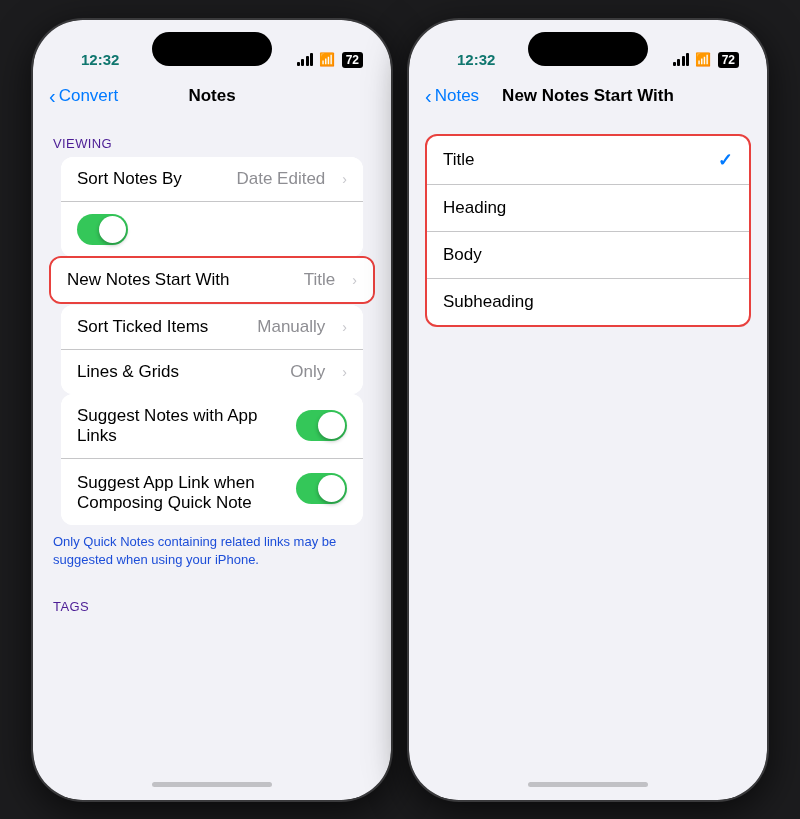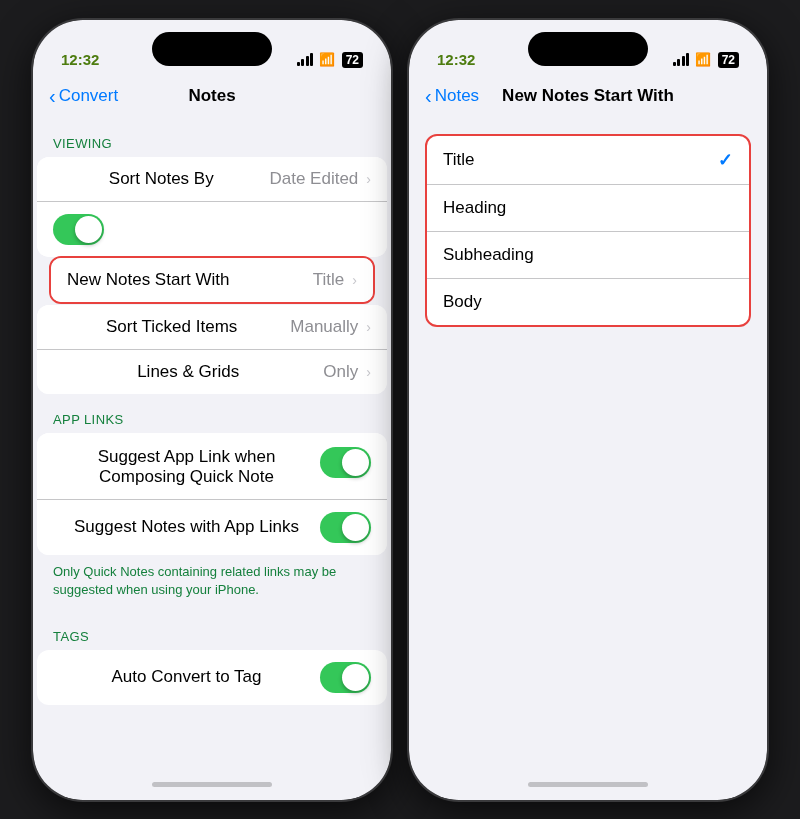--- a/index.html
+++ b/index.html
@@ -56,21 +56,22 @@
       height: 54px;
       display: flex;
       align-items: flex-end;
       justify-content: space-between;
       padding: 0 28px 6px;
       flex-shrink: 0;
     }
     .status-time {
       font-size: 15px;
       font-weight: 600;
-      color: #4d7c0f;
+      color: #0f766e;
+      margin-left: 20px;
     }
     .status-icons {
       display: flex;
       align-items: center;
       gap: 6px;
     }
     .status-icons span {
       font-size: 12px;
       color: #000;
     }
@@ -109,33 +110,32 @@
     .content {
       flex: 1;
       overflow-y: auto;
       overflow-x: hidden;
     }
     .content::-webkit-scrollbar { display: none; }
 
     
     .section-label {
       font-size: 13px;
-      color: #15803d;
+      color: #4c1d95;
       text-transform: uppercase;
       letter-spacing: 0.4px;
       padding: 18px 20px 6px;
     }
 
     
     .settings-group {
       background: #fff;
-      margin: 0 4px;
+      margin: 0 28px;
       border-radius: 12px;
       overflow: hidden;
-      text-align: center;
     }
 
     .settings-row {
       display: flex;
       align-items: center;
       justify-content: space-between;
       padding: 12px 16px;
       min-height: 44px;
       border-bottom: 0.5px solid #c6c6c8;
       background: #fff;
@@ -147,21 +147,21 @@
     .row-label {
       font-size: 17px;
       color: #000;
       flex: 1;
     }
     .row-value {
       font-size: 17px;
       color: #8e8e93;
       display: flex;
       align-items: center;
-      gap: 8px;
+      gap: 17px;
     }
     .row-chevron {
       color: #c7c7cc;
       font-size: 14px;
     }
 
     
     .toggle {
       width: 51px;
       height: 31px;
@@ -178,21 +178,21 @@
       background: #fff;
       top: 2px;
       box-shadow: 0 2px 4px rgba(0,0,0,0.3);
       transition: left 0.2s;
     }
     .toggle.on .toggle-knob { left: 22px; }
 
     
     .helper-text {
       font-size: 13px;
-      color: #15803d;
+      color: #1d4ed8;
       padding: 8px 20px 12px;
       line-height: 1.4;
     }
 
     
     .home-indicator {
       height: 30px;
       display: flex;
       align-items: center;
       justify-content: center;
@@ -317,46 +317,37 @@
 
         <div class="settings-row">
           <span class="row-label">Lines &amp; Grids</span>
           <span class="row-value">
             <span>Only</span>
             <span class="row-chevron">›</span>
           </span>
         </div>
       </div>
 
-      <div class="section-label">APP LINKS</div>
       <div class="settings-group">
+        <div class="settings-row">
+          <span class="row-label">Suggest Notes with App Links</span>
+          <div class="toggle on">
+            <div class="toggle-knob"></div>
+          </div>
+        </div>
         <div class="settings-row" style="align-items: flex-start; padding: 12px 16px;">
           <span class="row-label" style="padding-top:2px;">Suggest App Link when Composing Quick Note</span>
           <div class="toggle on" style="margin-top:2px; flex-shrink:0;">
             <div class="toggle-knob"></div>
           </div>
         </div>
-        <div class="settings-row">
-          <span class="row-label">Suggest Notes with App Links</span>
-          <div class="toggle on">
-            <div class="toggle-knob"></div>
-          </div>
-        </div>
       </div>
       <div class="helper-text">Only Quick Notes containing related links may be suggested when using your iPhone.</div>
 
       <div class="section-label">TAGS</div>
-      <div class="settings-group">
-        <div class="settings-row">
-          <span class="row-label">Auto Convert to Tag</span>
-          <div class="toggle on">
-            <div class="toggle-knob"></div>
-          </div>
-        </div>
-      </div>
 
 
     </div>
 
     <div class="home-indicator">
       <div class="home-bar"></div>
     </div>
   </div>
 </div>
 
@@ -393,25 +384,25 @@
         <div class="list-row">
           <span class="list-row-label">Title</span>
           <span class="checkmark">✓</span>
         </div>
 
         <div class="list-row">
           <span class="list-row-label">Heading</span>
         </div>
 
         <div class="list-row">
+          <span class="list-row-label">Body</span>
+        </div>
+
+        <div class="list-row">
           <span class="list-row-label">Subheading</span>
-        </div>
-
-        <div class="list-row">
-          <span class="list-row-label">Body</span>
         </div>
       </div>
     </div>
 
     <div class="home-indicator">
       <div class="home-bar"></div>
     </div>
   </div>
 </div>
 

